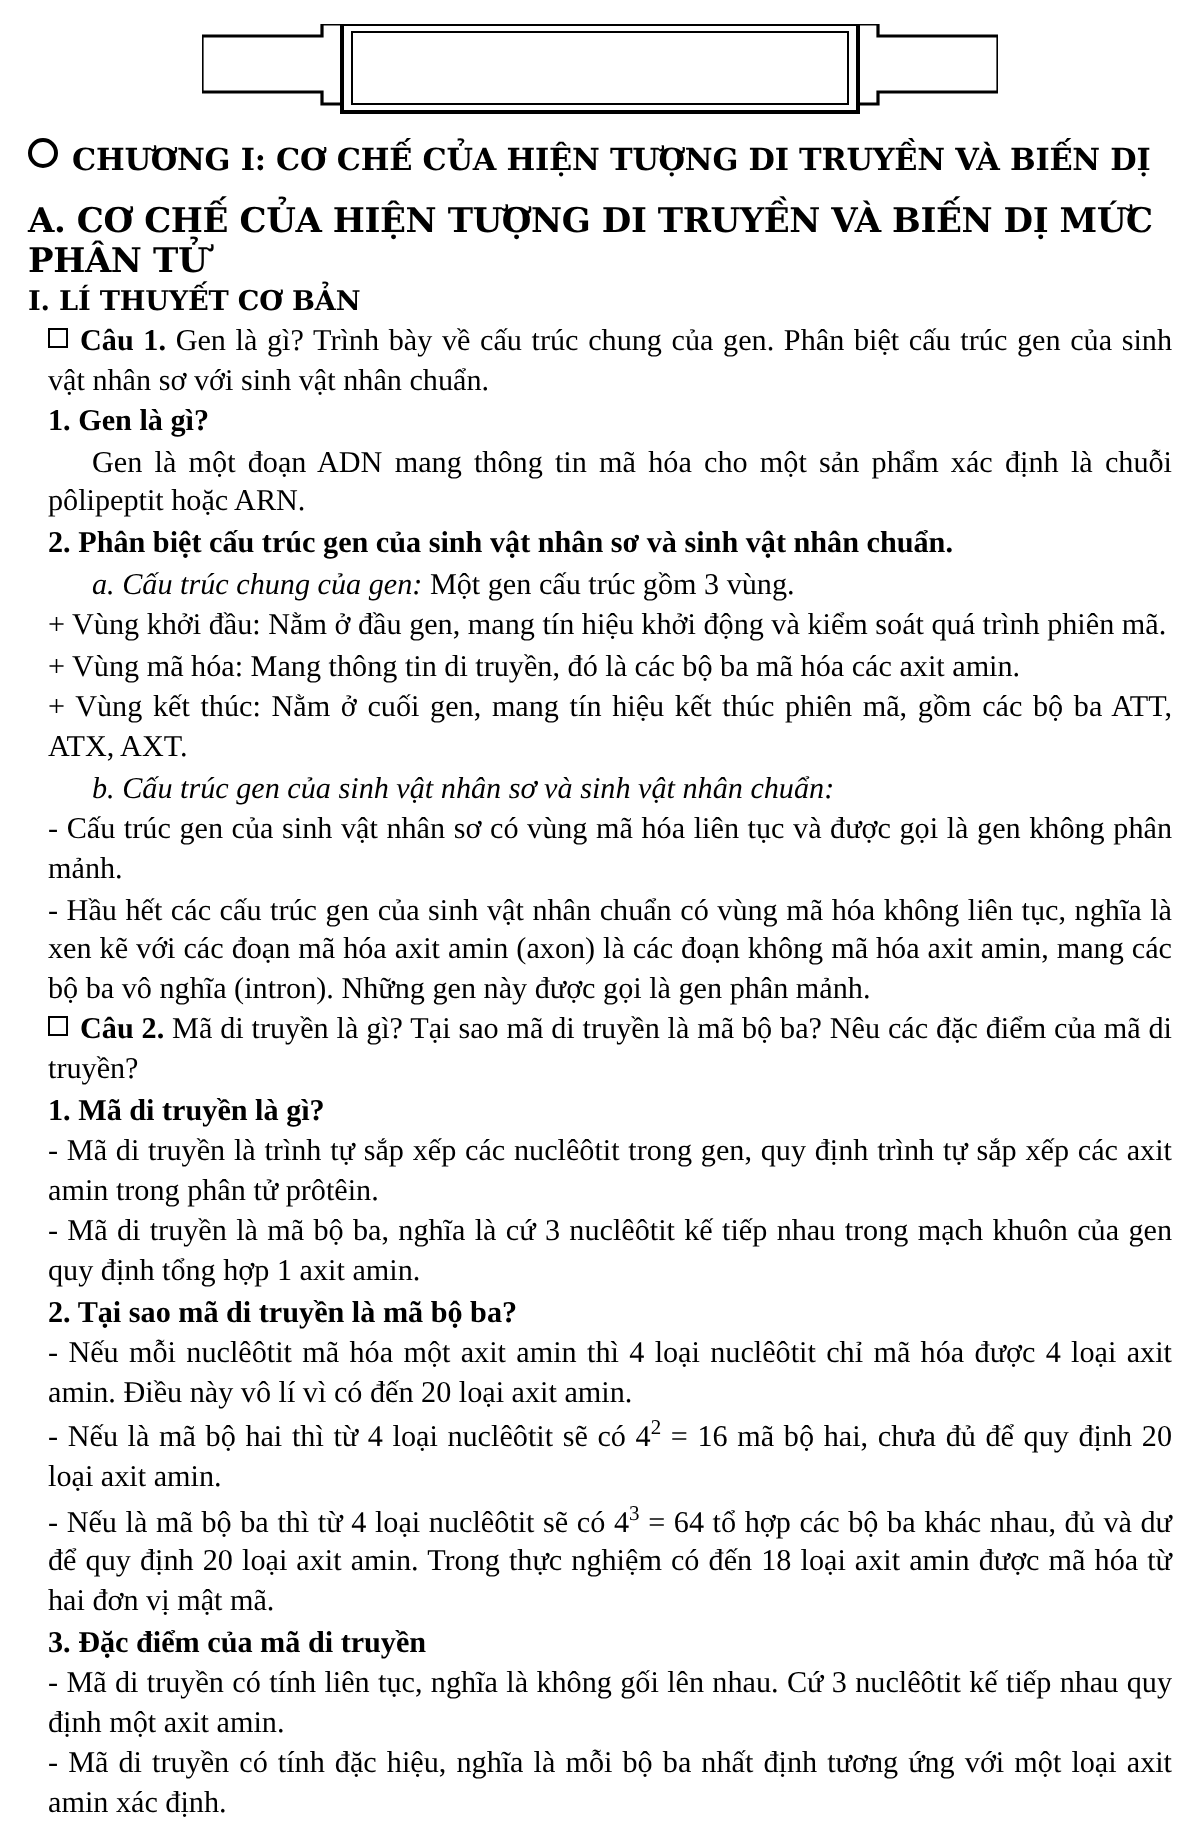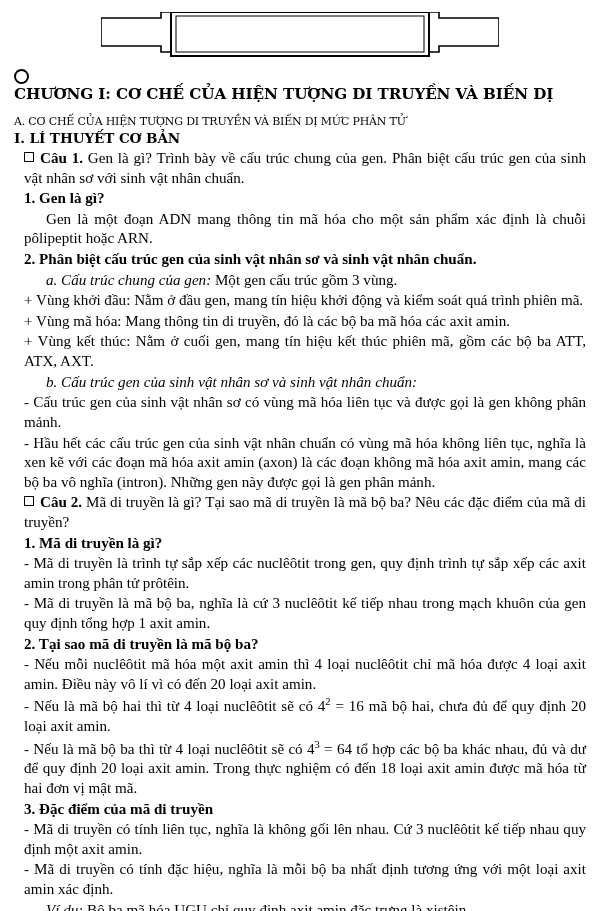--- a/index.html
+++ b/index.html
@@ -52,38 +52,37 @@
 
   
   .chapter-line {
     display: flex;
     align-items: baseline;
     margin: 4px 0 1px 14px;
     font-family: "DejaVu Serif", serif;
     font-weight: bold;
     font-size: 15.2px;
     letter-spacing: -0.1px;
-    flex-direction: column;
   }
   .chapter-bullet {
     display: inline-block;
     width: 11px;
     height: 11px;
     border: 2px solid #000;
     border-radius: 50%;
     margin-right: 7px;
     flex: 0 0 auto;
     position: relative;
     top: -1px;
   }
   .heading-a {
     margin: 12px 0 1px 14px;
     font-family: "DejaVu Serif", serif;
-    font-weight: normal;
-    font-size: 11px;
+    font-weight: bold;
+    font-size: 17px;
     letter-spacing: -0.2px;
   }
   .heading-i {
     margin: 2px 14px 3px 14px;
     font-family: "DejaVu Serif", serif;
     font-weight: bold;
     font-size: 13.6px;
     letter-spacing: -0.1px;
   }
 

